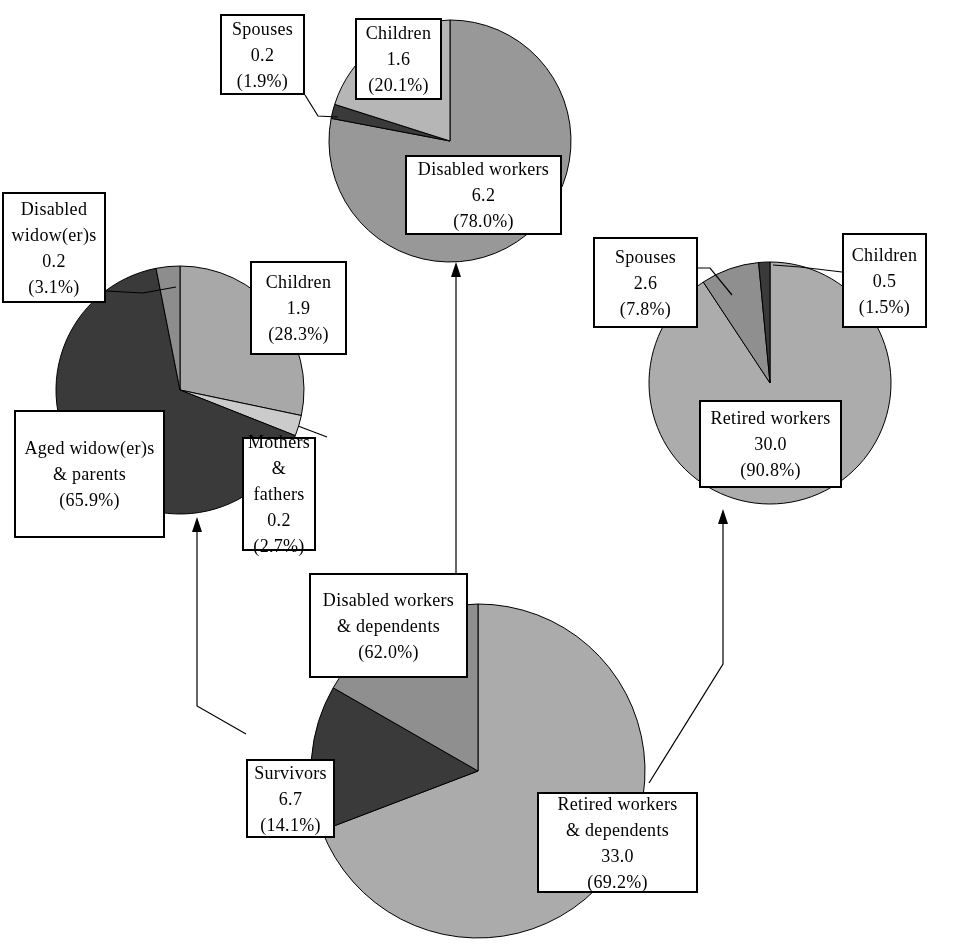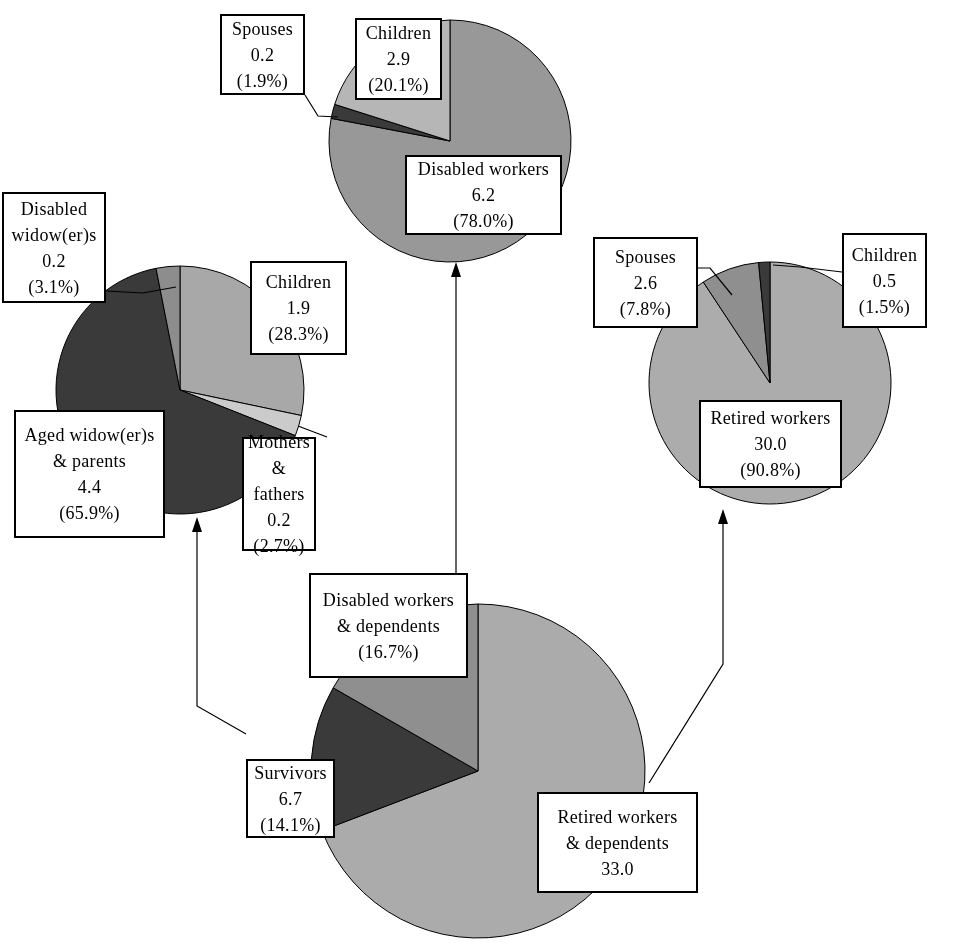--- a/index.html
+++ b/index.html
@@ -83,21 +83,21 @@
     <polygon class="ah" points="723,509 718,524 728,524"></polygon>
   </svg>
 
   <div class="lbl" id="lbl-t-spouses">
     <div>Spouses</div>
     <div>0.2</div>
     <div>(1.9%)</div>
   </div>
   <div class="lbl" id="lbl-t-children">
     <div>Children</div>
-    <div>2.9</div>
+    <div>1.6</div>
     <div>(20.1%)</div>
   </div>
   <div class="lbl" id="lbl-t-disabled">
     <div>Disabled workers</div>
     <div>6.2</div>
     <div>(78.0%)</div>
   </div>
 
   <div class="lbl" id="lbl-l-dwidow">
     <div>Disabled</div>
@@ -106,21 +106,20 @@
     <div>(3.1%)</div>
   </div>
   <div class="lbl" id="lbl-l-children">
     <div>Children</div>
     <div>1.9</div>
     <div>(28.3%)</div>
   </div>
   <div class="lbl" id="lbl-l-aged">
     <div>Aged widow(er)s</div>
     <div>&amp; parents</div>
-    <div>4.4</div>
     <div>(65.9%)</div>
   </div>
   <div class="lbl" id="lbl-l-mothers">
     <div>Mothers</div>
     <div>&amp; fathers</div>
     <div>0.2</div>
     <div>(2.7%)</div>
   </div>
 
   <div class="lbl" id="lbl-r-spouses">
@@ -135,26 +134,27 @@
   </div>
   <div class="lbl" id="lbl-r-retired">
     <div>Retired workers</div>
     <div>30.0</div>
     <div>(90.8%)</div>
   </div>
 
   <div class="lbl" id="lbl-b-disabled">
     <div>Disabled workers</div>
     <div>&amp; dependents</div>
-    <div>(16.7%)</div>
+    <div>(62.0%)</div>
   </div>
   <div class="lbl" id="lbl-b-survivors">
     <div>Survivors</div>
     <div>6.7</div>
     <div>(14.1%)</div>
   </div>
   <div class="lbl" id="lbl-b-retired">
     <div>Retired workers</div>
     <div>&amp; dependents</div>
     <div>33.0</div>
+    <div>(69.2%)</div>
   </div>
 
 </div>
 
 </body></html>

